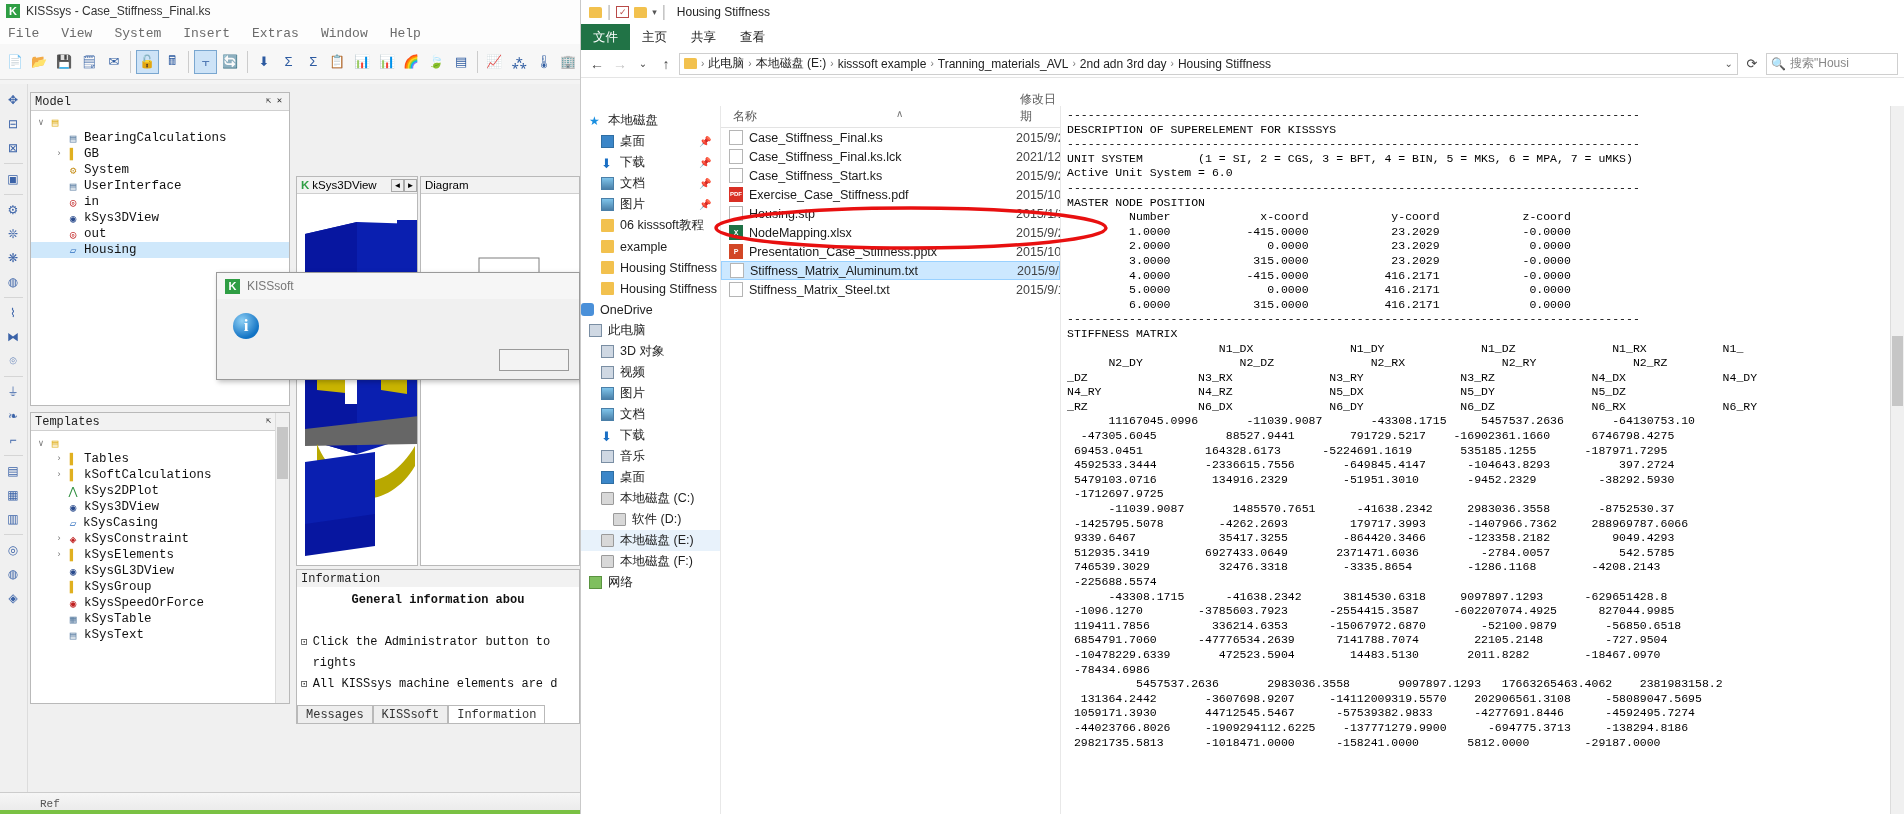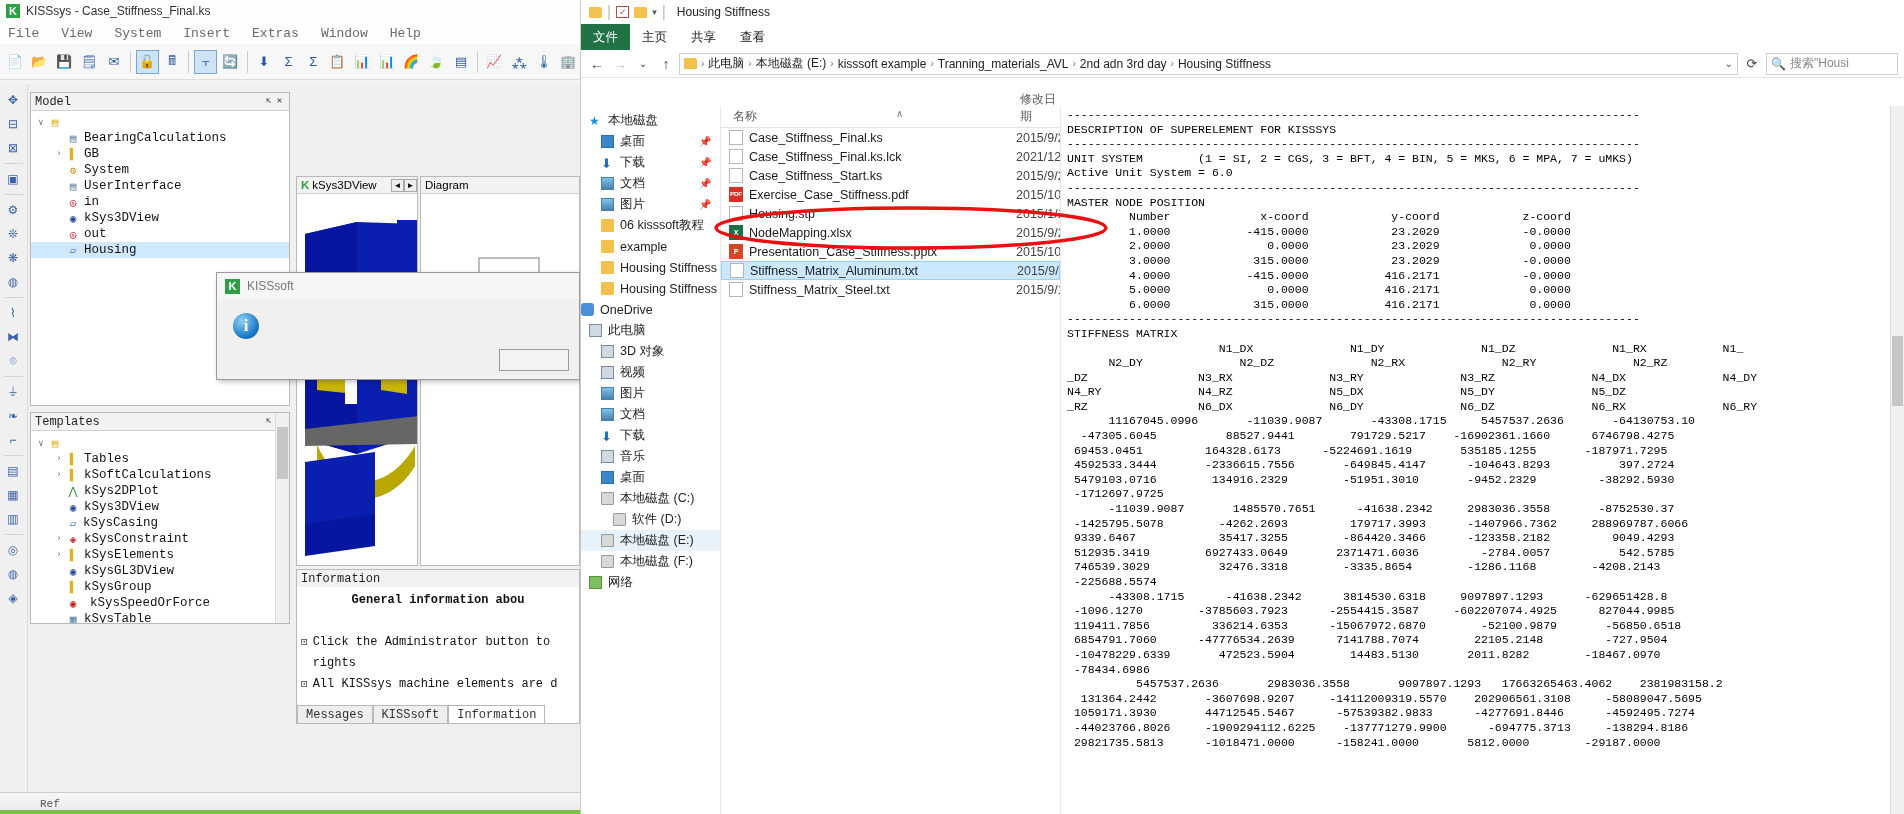--- a/index.html
+++ b/index.html
@@ -354,21 +354,21 @@
       <div id="diagcanvas">
         <svg width="160" height="375" viewBox="0 0 160 375">
           <rect x="0" y="0" width="160" height="375" fill="#ffffff"></rect>
           <rect x="58" y="64" width="60" height="42" fill="none" stroke="#7f7f7f" stroke-width="1"></rect>
           <circle cx="100" cy="88" r="5" fill="none" stroke="#cc2222" stroke-width="2"></circle>
           <line x1="105" y1="88" x2="160" y2="115" stroke="#cc2222" stroke-width="1.5"></line>
         </svg>
       </div>
     </div>
 
-    <div class="panel" id="templatespanel" style="left:30px; top:328px; width:260px; height:212px;">
+    <div class="panel" id="templatespanel" style="left:30px; top:328px; width:260px; height:292px;">
       <div class="panel-head">
         <div class="ph-title">Templates</div>
         <div class="ph-btn">⇱</div>
         <div class="ph-btn">✕</div>
       </div>
       <div class="tree" id="templates-tree" style="position:absolute;left:0;right:13px;top:19px;bottom:0;">
           <div class="tnode" style="padding-left: 4px;">
             <span class="tw">∨</span>
             <span class="tico ic-folder">▤</span>
             <span style="margin-left: 3px;"></span>
@@ -414,21 +414,21 @@
             <span style="margin-left: 3px;">kSysGL3DView</span>
           </div>
           <div class="tnode" style="padding-left: 22px;">
             <span class="tw"></span>
             <span class="tico ic-folder">▌</span>
             <span style="margin-left: 3px;">kSysGroup</span>
           </div>
           <div class="tnode" style="padding-left: 22px;">
             <span class="tw"></span>
             <span class="tico ic-red">◉</span>
-            <span style="margin-left: 9px;">kSysSpeedOrForce</span>
+            <span style="margin-left: 3px;">kSysSpeedOrForce</span>
           </div>
           <div class="tnode" style="padding-left: 22px;">
             <span class="tw"></span>
             <span class="tico ic-doc">▦</span>
             <span style="margin-left: 3px;">kSysTable</span>
           </div>
           <div class="tnode" style="padding-left: 22px;">
             <span class="tw"></span>
             <span class="tico ic-doc">▤</span>
             <span style="margin-left: 3px;">kSysText</span>

